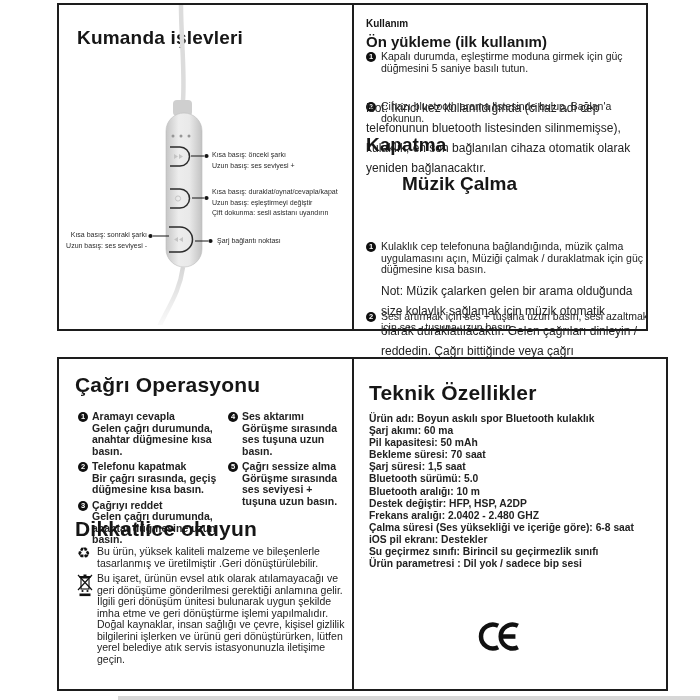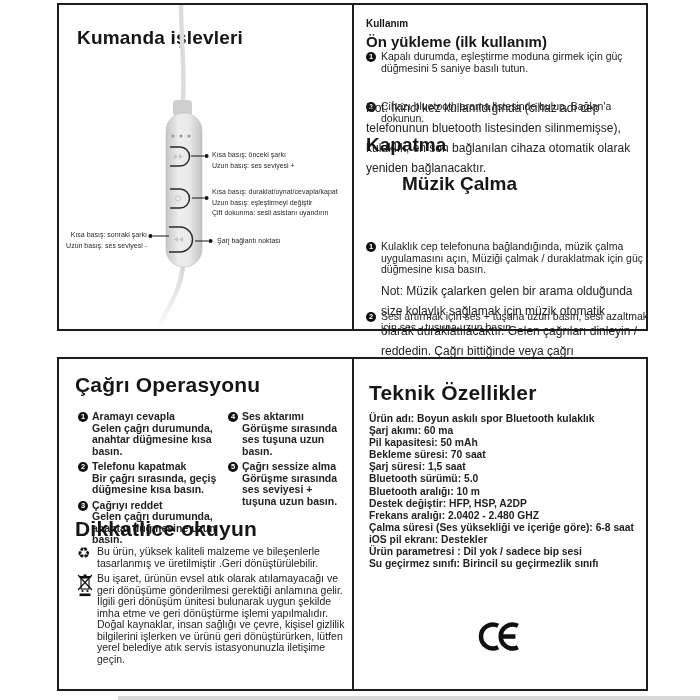--- a/index.html
+++ b/index.html
@@ -1,20 +1,20 @@
 <!DOCTYPE html>
 <html><head>
 <meta charset="utf-8">
 <style>
   html,body{margin:0;padding:0;background:#ffffff;}
   .page{position:relative;width:700px;height:700px;background:#ffffff;overflow:hidden;
         font-family:"Liberation Sans", sans-serif;color:#1f1f1f;}
   .panel{position:absolute;left:57px;width:587px;border:2px solid #1d1d1d;background:#fff;}
   .panel.top{top:3px;height:324px;}
-  .panel.bottom{top:357px;height:330px;}
+  .panel.bottom{top:357px;height:330px;padding-left:20px;}
   .vdivider{position:absolute;top:0;bottom:0;left:293px;width:2px;background:#1d1d1d;}
   .half{position:absolute;top:0;bottom:0;}
   .half.lh{left:0;width:293px;}
   .half.rh{left:295px;width:290px;}
   .abs{position:absolute;}
 
   h1,h2,h3{margin:0;font-weight:700;color:#161616;}
   .t-big{font-size:21px;letter-spacing:.2px;}
   .t-med{font-size:19px;letter-spacing:.2px;}
   .h14{font-size:10px;}
@@ -201,22 +201,22 @@
         <div class="spec">Şarj akımı: 60 ma</div>
         <div class="spec">Pil kapasitesi: 50 mAh</div>
         <div class="spec">Bekleme süresi: 70 saat</div>
         <div class="spec">Şarj süresi: 1,5 saat</div>
         <div class="spec">Bluetooth sürümü: 5.0</div>
         <div class="spec">Bluetooth aralığı: 10 m</div>
         <div class="spec">Destek değiştir: HFP, HSP, A2DP</div>
         <div class="spec">Frekans aralığı: 2.0402 - 2.480 GHZ</div>
         <div class="spec">Çalma süresi (Ses yüksekliği ve içeriğe göre): 6-8 saat</div>
         <div class="spec">iOS pil ekranı: Destekler</div>
+        <div class="spec">Su geçirmez sınıfı: Birincil su geçirmezlik sınıfı</div>
         <div class="spec">Ürün parametresi : Dil yok / sadece bip sesi</div>
-        <div class="spec">Su geçirmez sınıfı: Birincil su geçirmezlik sınıfı</div>
       </div>
 
       <svg class="abs" style="left:122px;top:261px;" width="46" height="33" viewBox="0 0 56 36">
         <path d="M27 5 A14.5 14.5 0 1 0 27 31" fill="none" stroke="#111" stroke-width="5.5"></path>
         <path d="M51 5 A14.5 14.5 0 1 0 51 31" fill="none" stroke="#111" stroke-width="5.5"></path>
         <path d="M30 18 H48" fill="none" stroke="#111" stroke-width="5.5"></path>
       </svg>
     </div>
   </section>
 

